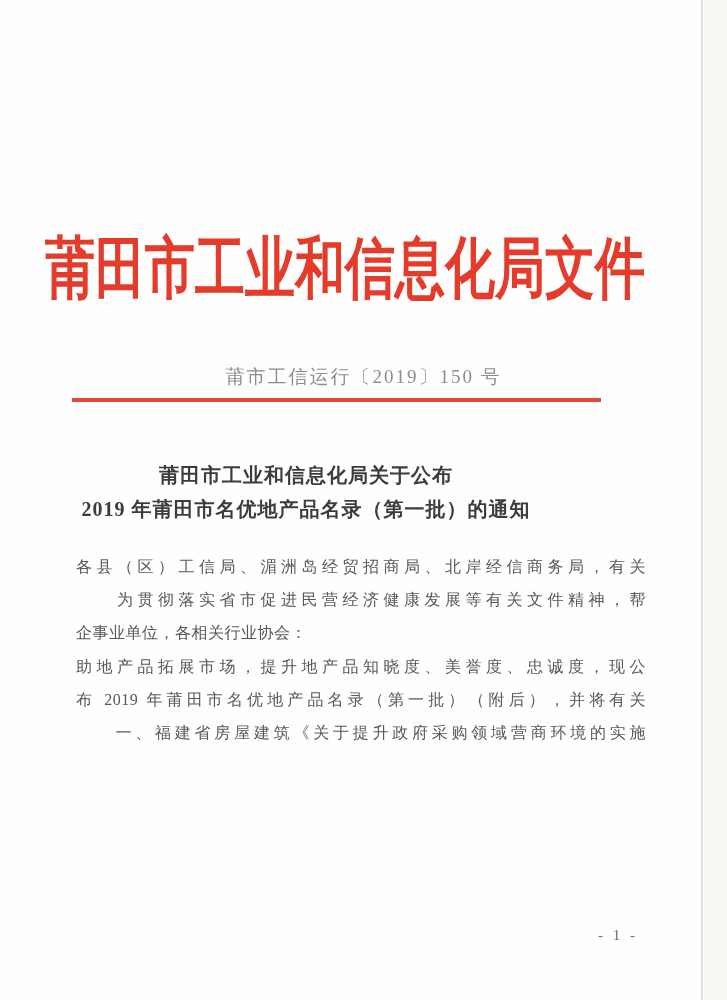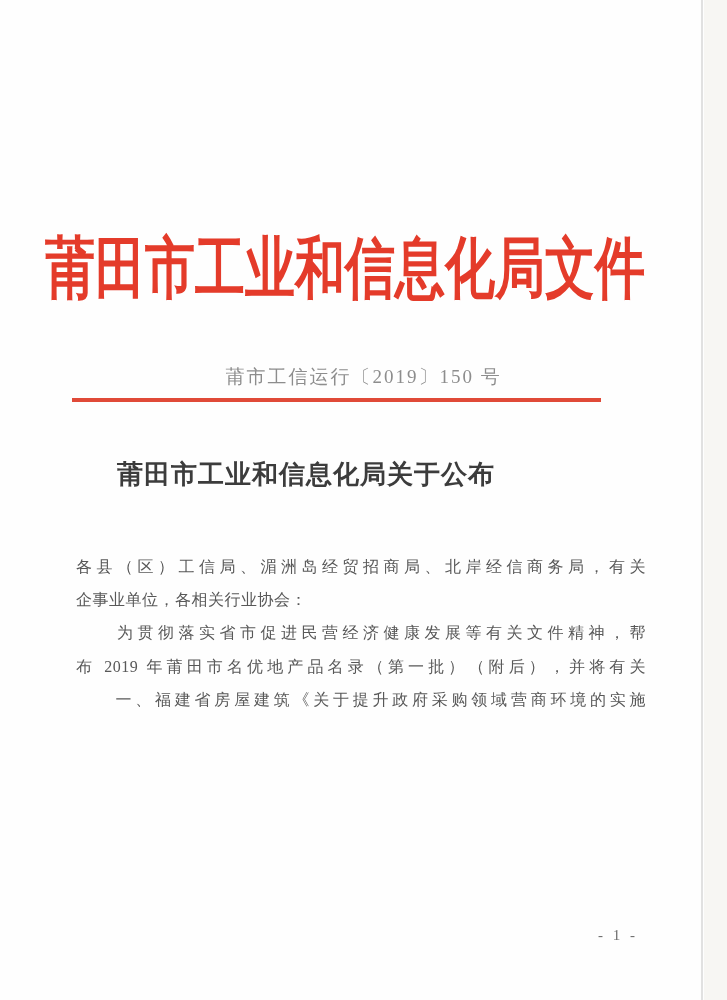--- a/index.html
+++ b/index.html
@@ -66,21 +66,21 @@
     height: 4px;
     background: var(--rule-red, #e04a38);
   }
   .notice-title {
     position: absolute;
     top: 458px;
     left: 0;
     width: 612px;
     text-align: center;
     font-weight: bold;
-    font-size: 26px;
+    font-size: 20px;
     line-height: 34px;
     letter-spacing: 1px;
     color: #3c3c3c;
   }
   .body-text {
     position: absolute;
     top: 557px;
     left: 76px;
     width: 570px;
     font-size: 16px;
@@ -114,24 +114,26 @@
   <div class="scan-line"></div>
 
   <div class="red-header">莆田市工业和信息化局文件</div>
 
   <div class="doc-number">莆市工信运行〔2019〕150 号</div>
 
   <div class="red-rule"></div>
 
   <div class="notice-title">
     <div>莆田市工业和信息化局关于公布</div>
+    <div>2019 年莆田市名优地产品名录（第一批）的通知</div>
   </div>
 
   <div class="body-text">
     <div class="line full">各县（区）工信局、湄洲岛经贸招商局、北岸经信商务局，有关</div>
+    <div class="line full">　　为贯彻落实省市促进民营经济健康发展等有关文件精神，帮</div>
     <div class="line">企事业单位，各相关行业协会：</div>
-    <div class="line full">　　为贯彻落实省市促进民营经济健康发展等有关文件精神，帮</div>
+    <div class="line full">助地产品拓展市场，提升地产品知晓度、美誉度、忠诚度，现公</div>
     <div class="line full">布 2019 年莆田市名优地产品名录（第一批）（附后），并将有关</div>
     <div class="line full">　　一、福建省房屋建筑《关于提升政府采购领域营商环境的实施</div>
   </div>
 
   <div class="page-number">- 1 -</div>
 </div>
 
 </body></html>

